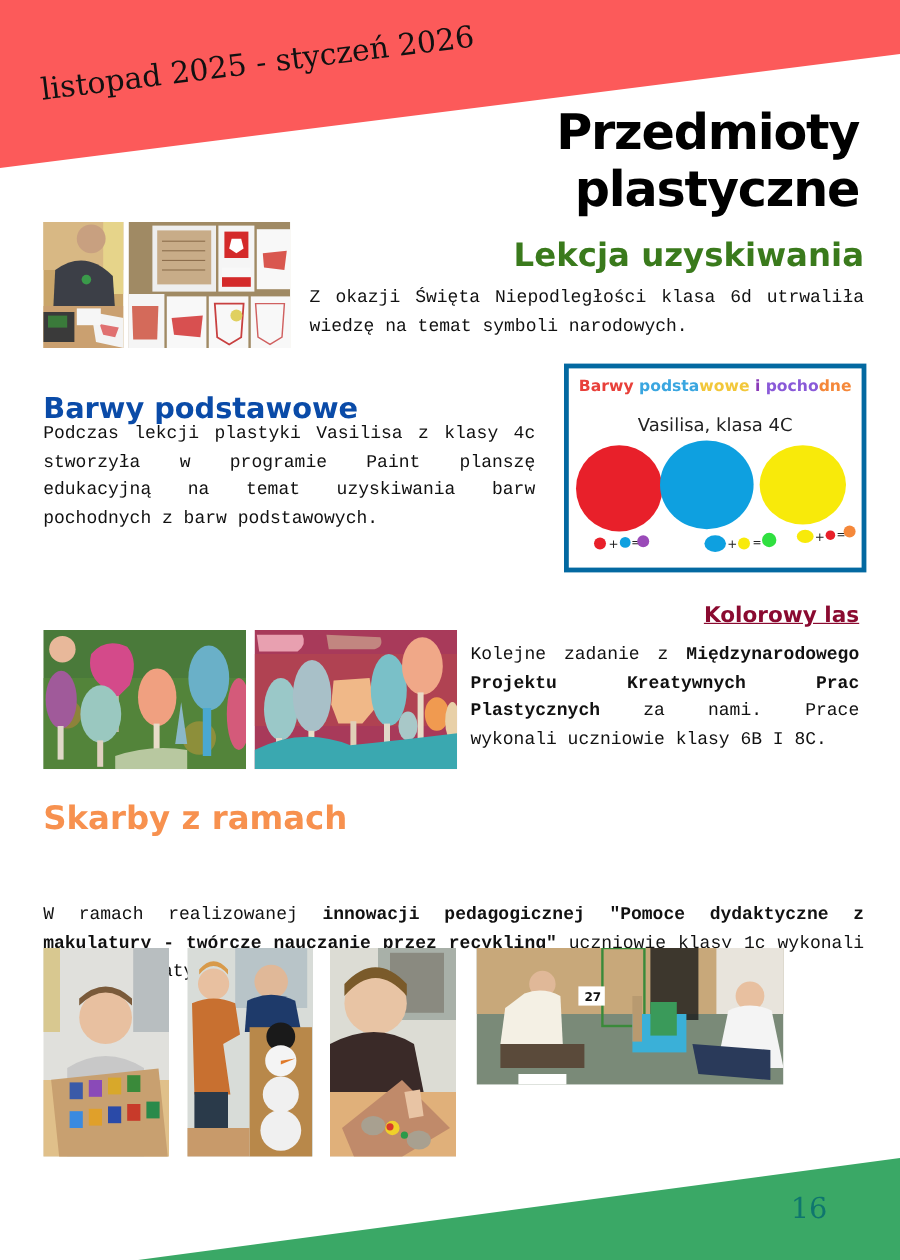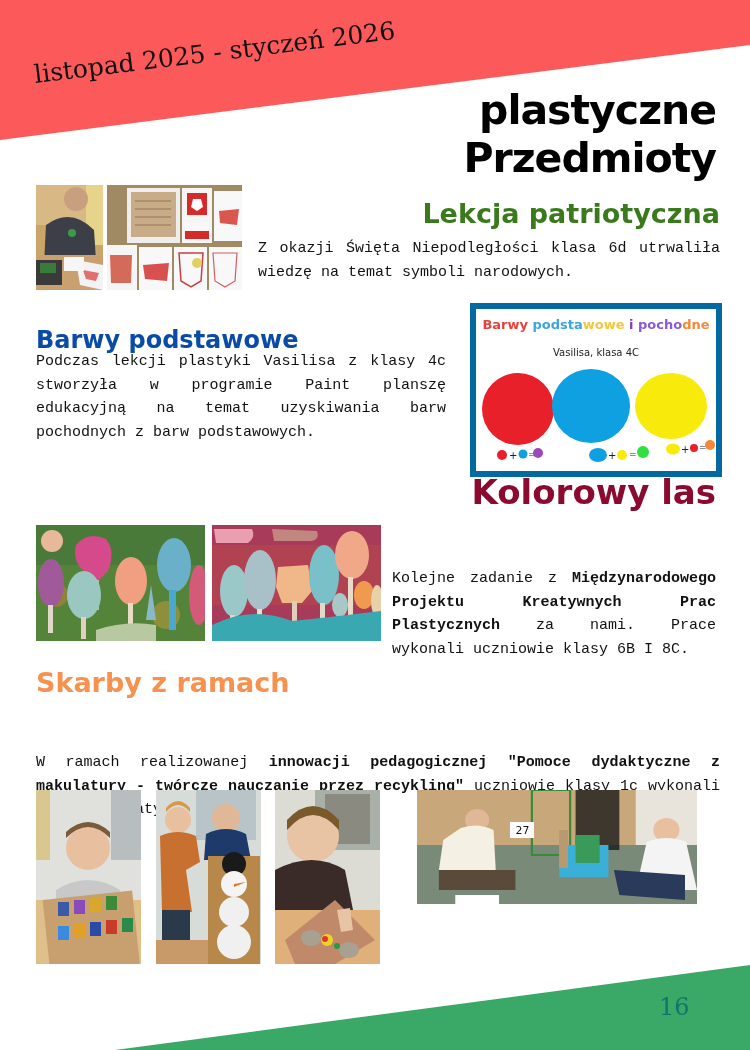--- a/index.html
+++ b/index.html
@@ -34,39 +34,39 @@
   }
   .body-text b { font-weight: bold; }
 
   .page-number {
     position: absolute; left: 659px; top: 993px;
     font-family: "DejaVu Serif", serif; font-size: 24px; color: #0f766e;
   }
 
   .chart-box {
     position: absolute; left: 470px; top: 303px; width: 252px; height: 174px;
-    border: 6px solid #0369a1; background: #fff;
+    border: 4px solid #0369a1; background: #fff;
   }
 </style>
 </head>
 <body>
 
 <svg class="band-red" viewBox="0 0 750 150" preserveAspectRatio="none">
   <polygon points="0,0 750,0 750,45 0,140" fill="#fc5a5a"></polygon>
 </svg>
 
 <svg class="band-green" viewBox="0 0 750 100" preserveAspectRatio="none">
   <polygon points="115,100 750,15 750,100" fill="#3aa866"></polygon>
 </svg>
 
 <div class="date-banner">listopad 2025 - styczeń 2026</div>
 
 <div class="page-title">
+  <div>Przedmioty</div>
   <div>plastyczne</div>
-  <div>Przedmioty</div>
 </div>
 
 <div class="photo" style="left:36px; top:185px; width:67px; height:105px;">
   <svg viewBox="0 0 67 105" preserveAspectRatio="none">
     <rect width="67" height="105" fill="#c9a56a"></rect>
     <rect x="0" y="0" width="67" height="40" fill="#d8b884"></rect>
     <rect x="50" y="0" width="17" height="60" fill="#e6d48a"></rect>
     <circle cx="40" cy="14" r="12" fill="#c8a080"></circle>
     <path d="M10,40 Q35,22 58,45 L60,75 L8,80 Z" fill="#3c3f47"></path>
     <circle cx="36" cy="48" r="4" fill="#3a9a4a"></circle>
@@ -101,31 +101,31 @@
     <rect x="32" y="62" width="33" height="43" fill="#f8f8f8"></rect>
     <path d="M36,80 L62,78 L60,96 L38,94 Z" fill="#d85050"></path>
     <rect x="67" y="62" width="33" height="43" fill="#f8f8f8"></rect>
     <path d="M72,68 L96,68 L94,96 L84,102 L74,96 Z" fill="none" stroke="#c84040" stroke-width="1.5"></path>
     <circle cx="90" cy="78" r="5" fill="#e0d060"></circle>
     <rect x="102" y="62" width="33" height="43" fill="#f8f8f8"></rect>
     <path d="M106,68 L130,68 L128,96 L118,102 L108,96 Z" fill="none" stroke="#d06060" stroke-width="1.2"></path>
   </svg>
 </div>
 
-<div class="heading" style="right:30px; top:198px; font-size:27px; color:#3a7a1c;">Lekcja patriotyczna</div>
+<div class="heading" style="right:30px; top:198px; font-size:27px; color:#3a7a1c;">Lekcja uzyskiwania</div>
 <div class="body-text" style="left:258px; top:237px; width:462px;">Z okazji Święta Niepodległości klasa 6d utrwaliła wiedzę na temat symboli narodowych.</div>
 
 <div class="heading" style="left:36px; top:326px; font-size:24px; color:#0a4ba8;">Barwy podstawowe</div>
 <div class="body-text" style="left:36px; top:350px; width:410px;">Podczas lekcji plastyki Vasilisa z klasy 4c stworzyła w programie Paint planszę edukacyjną na temat uzyskiwania barw pochodnych z barw podstawowych.</div>
 
 <div class="chart-box">
   <div style="position:absolute; top:8px; left:0; width:100%; text-align:center; font-weight:bold; font-size:13px; white-space:nowrap;">
     <span style="color:#e8403a">Barwy </span><span style="color:#3aa6e0">podsta</span><span style="color:#f2c73a">wowe </span><span style="color:#8a3ab8">i </span><span style="color:#8a5ad8">pocho</span><span style="color:#f5883a">dne</span>
   </div>
-  <div style="position:absolute; top:38px; left:0; width:100%; text-align:center; font-size:10px; color:#222;">Vasilisa, klasa 4C</div>
+  <div style="position:absolute; top:38px; left:0; width:100%; text-align:center; font-size:15px; color:#222;">Vasilisa, klasa 4C</div>
   <svg style="position:absolute; left:0; top:0;" width="242" height="170" viewBox="0 0 242 170">
     <ellipse cx="42" cy="100" rx="36" ry="36" fill="#e8202a"></ellipse>
     <ellipse cx="115" cy="97" rx="39" ry="37" fill="#0ea0e0"></ellipse>
     <ellipse cx="195" cy="97" rx="36" ry="33" fill="#f8ea0a"></ellipse>
     <circle cx="26" cy="146" r="5" fill="#e8202a"></circle>
     <text x="33" y="150" font-size="10" fill="#222" font-family="DejaVu Sans, sans-serif">+</text>
     <circle cx="47" cy="145" r="4.5" fill="#0ea0e0"></circle>
     <text x="52" y="148" font-size="9" fill="#222" font-family="DejaVu Sans, sans-serif">=</text>
     <circle cx="62" cy="144" r="5" fill="#9a4ab8"></circle>
     <ellipse cx="122" cy="146" rx="9" ry="7" fill="#0ea0e0"></ellipse>
@@ -134,21 +134,21 @@
     <text x="153" y="148" font-size="9" fill="#222" font-family="DejaVu Sans, sans-serif">=</text>
     <circle cx="167" cy="143" r="6" fill="#30e040"></circle>
     <ellipse cx="197" cy="140" rx="7" ry="5.5" fill="#f8ea0a"></ellipse>
     <text x="205" y="144" font-size="10" fill="#222" font-family="DejaVu Sans, sans-serif">+</text>
     <circle cx="218" cy="139" r="4" fill="#e8202a"></circle>
     <text x="223" y="141" font-size="9" fill="#222" font-family="DejaVu Sans, sans-serif">=</text>
     <circle cx="234" cy="136" r="5" fill="#f5883a"></circle>
   </svg>
 </div>
 
-<div class="heading" style="right:34px; top:472px; font-size:34px; color:#8a0a30;">Kolorowy las</div>
+<div class="heading" style="right:34px; top:502px; font-size:18px; color:#8a0a30;text-decoration:underline;">Kolorowy las</div>
 
 <div class="photo" style="left:36px; top:525px; width:169px; height:116px;">
   <svg viewBox="0 0 169 116" preserveAspectRatio="none">
     <rect width="169" height="116" fill="#4a7a3a"></rect>
     <rect x="0" y="40" width="169" height="76" fill="#5a8a3a" opacity="0.6"></rect>
     <circle cx="20" cy="70" r="12" fill="#c8823a" opacity="0.5"></circle>
     <circle cx="130" cy="90" r="14" fill="#c89a3a" opacity="0.5"></circle>
     <circle cx="16" cy="16" r="11" fill="#e8b89a"></circle>
     <path d="M40,20 Q52,6 70,14 Q80,26 72,46 L60,58 L48,46 Q36,36 40,20 Z" fill="#d44a8a"></path>
     <rect x="58" y="55" width="5" height="30" fill="#c8b8a8"></rect>
@@ -181,21 +181,21 @@
     <rect x="108" y="78" width="5" height="28" fill="#e0d8c8"></rect>
     <ellipse cx="140" cy="30" rx="17" ry="24" fill="#f0a888"></ellipse>
     <rect x="136" y="52" width="5" height="40" fill="#e8dcc8"></rect>
     <ellipse cx="128" cy="80" rx="8" ry="12" fill="#a8c8c8"></ellipse>
     <ellipse cx="152" cy="70" rx="10" ry="14" fill="#f09a50"></ellipse>
     <ellipse cx="165" cy="76" rx="6" ry="16" fill="#e8d0a8"></ellipse>
     <path d="M0,100 Q40,80 80,96 Q120,92 169,86 L169,116 L0,116 Z" fill="#3aa8b0"></path>
   </svg>
 </div>
 
-<div class="body-text" style="left:392px; top:534px; width:324px;margin-top:33px;"><span>Kolejne zadanie z </span><b>Międzynarodowego Projektu Kreatywnych Prac Plastycznych</b><span> za nami. Prace wykonali uczniowie klasy 6B I 8C.</span></div>
+<div class="body-text" style="left:392px; top:534px; width:324px;"><span>Kolejne zadanie z </span><b>Międzynarodowego Projektu Kreatywnych Prac Plastycznych</b><span> za nami. Prace wykonali uczniowie klasy 6B I 8C.</span></div>
 
 <div class="heading" style="left:36px; top:667px; font-size:27px; color:#f7914f;">Skarby z ramach</div>
 <div class="body-text" style="left:36px; top:751px; width:684px;"><span>W ramach realizowanej </span><b>innowacji pedagogicznej "Pomoce dydaktyczne z makulatury - twórcze nauczanie przez recykling"</b><span> uczniowie klasy 1c wykonali kolejne kreatywne pomoce</span></div>
 
 <div class="photo" style="left:36px; top:790px; width:105px; height:174px;">
   <svg viewBox="0 0 105 174" preserveAspectRatio="none">
     <rect width="105" height="174" fill="#e0e0dc"></rect>
     <rect x="75" y="0" width="30" height="70" fill="#b8bec0"></rect>
     <rect x="0" y="0" width="14" height="70" fill="#d8c890"></rect>
     <rect x="0" y="110" width="105" height="64" fill="#e0c08a"></rect>
@@ -246,21 +246,21 @@
     <rect x="0" y="120" width="105" height="54" fill="#e0b07a"></rect>
     <polygon points="10,150 60,110 100,150 60,174 20,174" fill="#c08a6a"></polygon>
     <ellipse cx="36" cy="148" rx="10" ry="8" fill="#a8a090"></ellipse>
     <ellipse cx="74" cy="160" rx="10" ry="8" fill="#a8a090"></ellipse>
     <circle cx="52" cy="150" r="6" fill="#f0d02a"></circle>
     <circle cx="50" cy="149" r="3" fill="#d83a2a"></circle>
     <circle cx="62" cy="156" r="3" fill="#2a9a4a"></circle>
     <path d="M62,120 L75,118 L78,140 L66,142 Z" fill="#e8c4a4"></path>
   </svg>
 </div>
-<div class="photo" style="left:417px; top:790px; width:280px; height:114px;">
+<div class="photo" style="left:397px; top:790px; width:256px; height:114px;font-weight:bold;">
   <svg viewBox="0 0 256 114" preserveAspectRatio="none">
     <rect width="256" height="114" fill="#7a8a78"></rect>
     <rect x="0" y="0" width="256" height="55" fill="#c8a87a"></rect>
     <rect x="200" y="0" width="56" height="55" fill="#e8e4dc"></rect>
     <rect x="105" y="0" width="35" height="65" fill="none" stroke="#3a8a3a" stroke-width="2"></rect>
     <rect x="145" y="0" width="40" height="60" fill="#1a1a1a" opacity="0.8"></rect>
     <circle cx="55" cy="30" r="11" fill="#e0b898"></circle>
     <path d="M40,38 Q55,32 70,40 L72,80 L20,80 L24,50 Z" fill="#f4f0e4"></path>
     <path d="M20,80 L90,80 L90,100 L20,100 Z" fill="#5a4a3a"></path>
     <rect x="85" y="32" width="22" height="16" fill="#fff"></rect>

